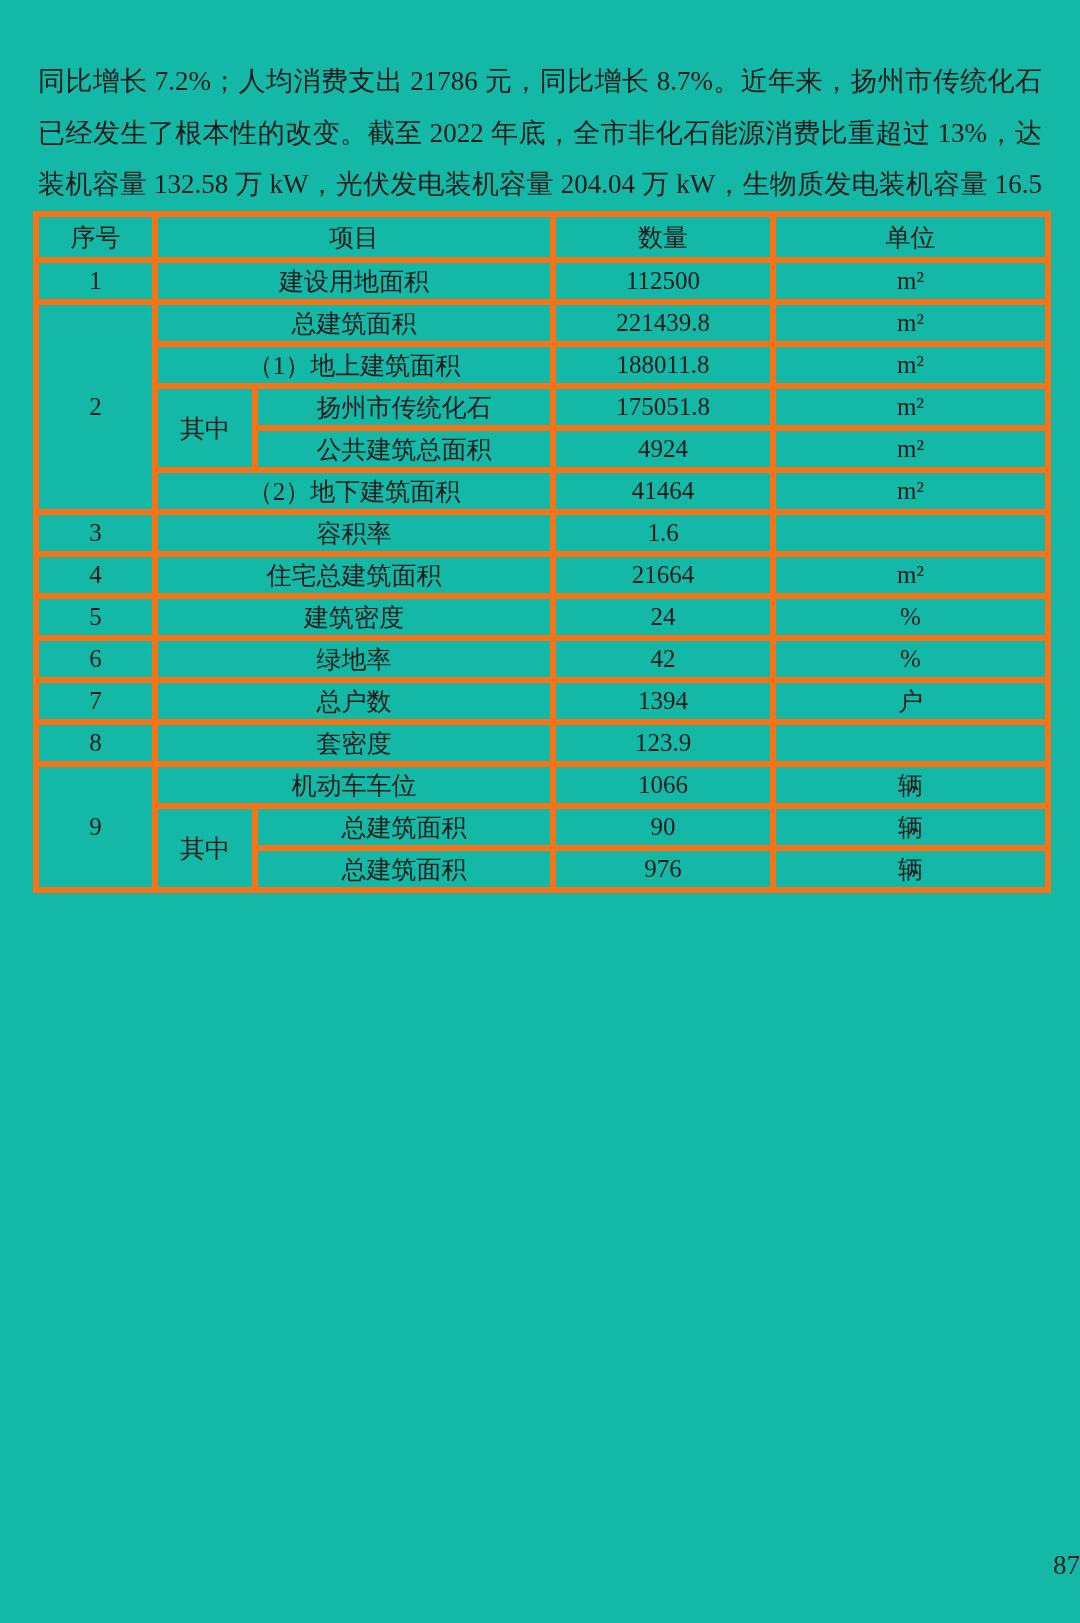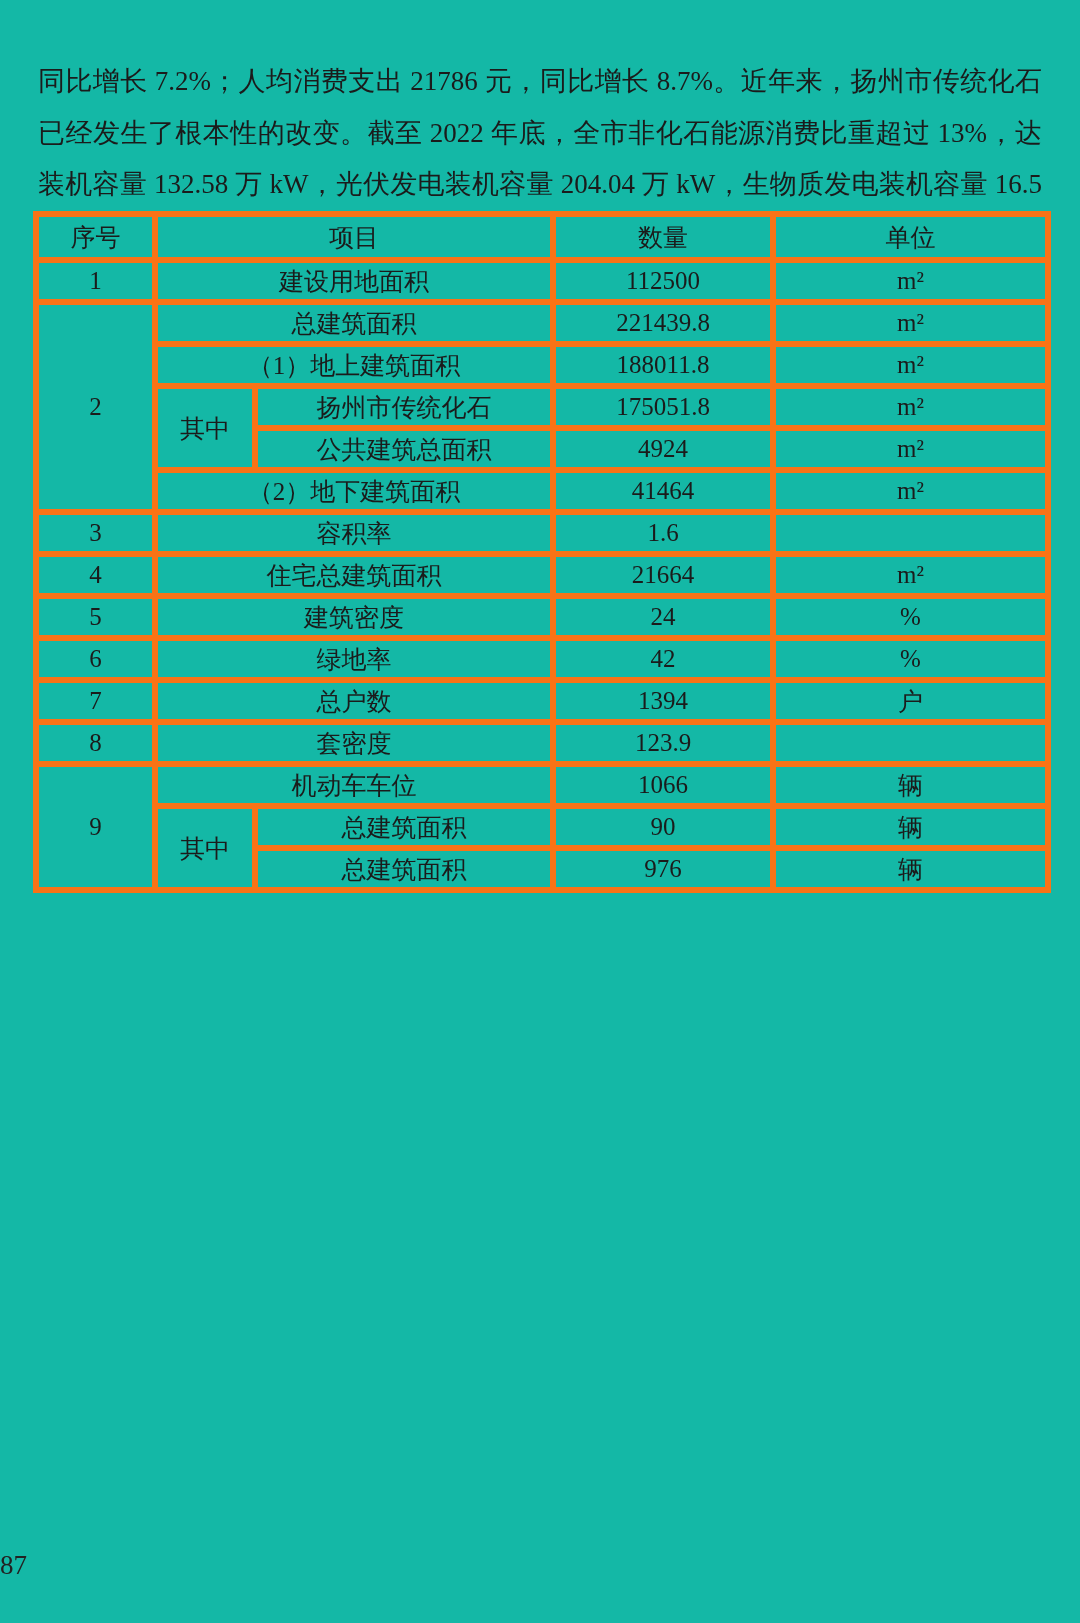--- a/index.html
+++ b/index.html
@@ -48,21 +48,21 @@
     padding: 0;
     height: 36px;
     overflow: hidden;
   }
   table.indicators tr.header th { height: 40px; }
   .page-number {
     position: absolute;
     top: 1550px;
     left: 0;
     width: 100%;
-    text-align: left;
+    text-align: right;
     font-size: 27px;
     color: #222;
   }
 </style>
 </head>
 <body>
 
 <div class="page">
 
   <div class="intro">

